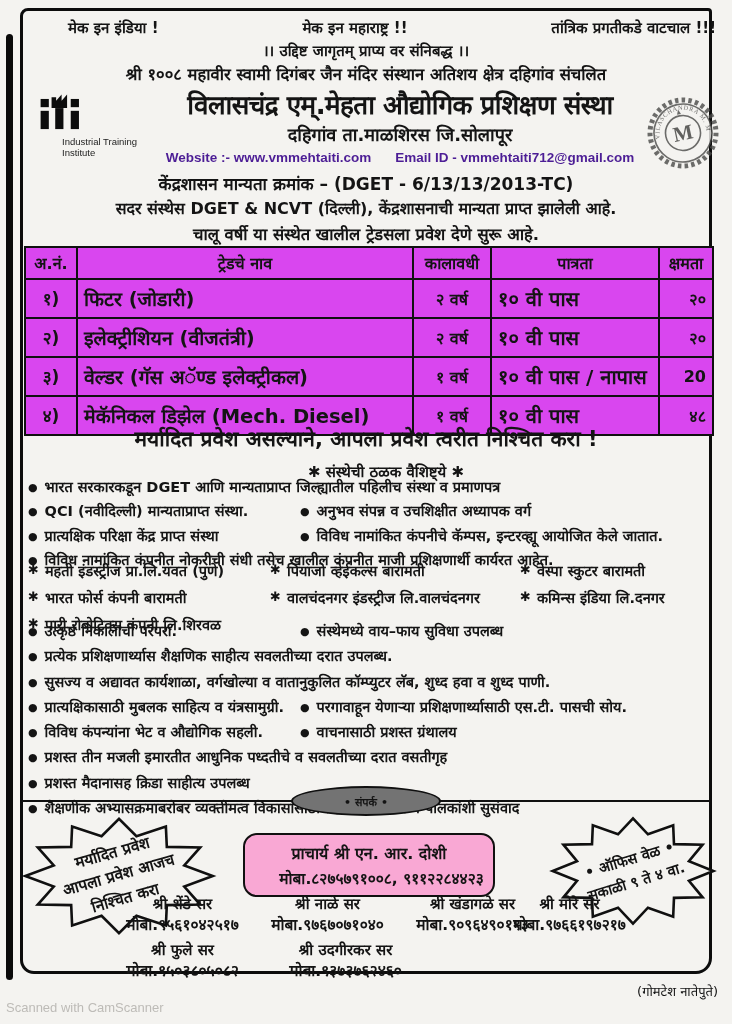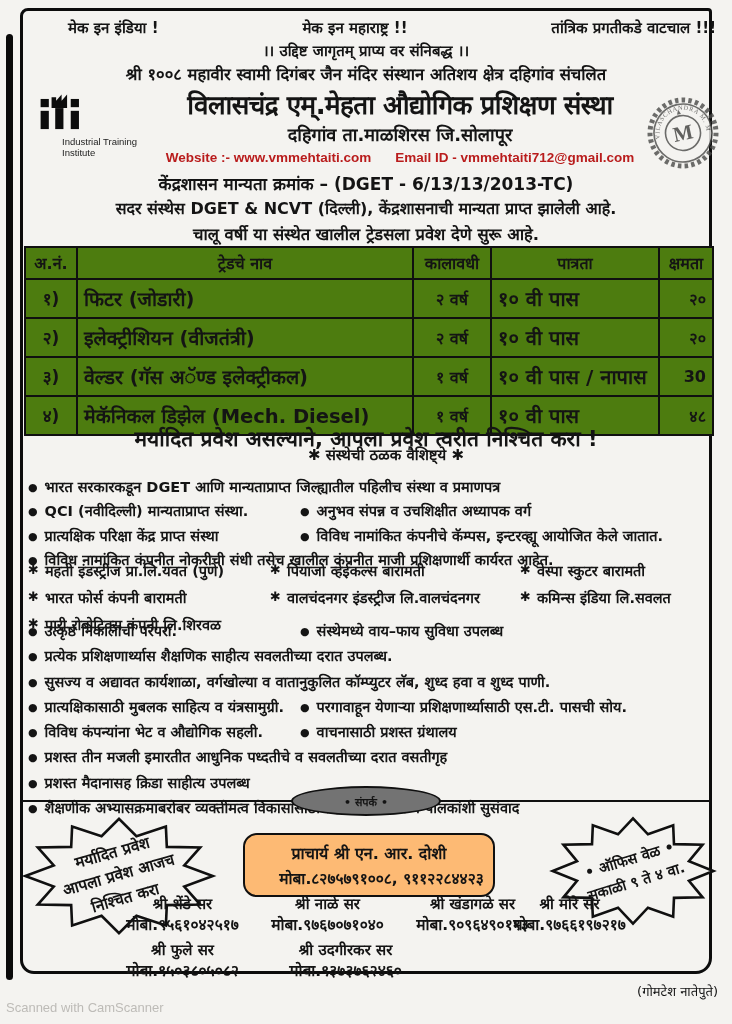--- a/index.html
+++ b/index.html
@@ -19,40 +19,40 @@
 
   .slogan-row { position:absolute; top:17px; left:44px; width:648px; display:flex; justify-content:space-between; font-size:15px; font-weight:bold;margin-left:24px; }
   .motto { position:absolute; top:40px; left:0; width:732px; text-align:center; font-size:15px; font-weight:bold; }
   .trust-line { position:absolute; top:62px; left:0; width:732px; text-align:center; font-size:16.5px; font-weight:bold; }
 
   .logo-block { position:absolute; left:34px; top:88px; width:130px; text-align:left; }
   .logo-caption { font-size:9.5px; color:#1c1c1c; margin-top:2px; font-family:"Liberation Sans", sans-serif;padding-left:28px; }
 
   .institute-name { position:absolute; left:150px; top:86px; width:500px; text-align:center; font-size:26px; font-weight:bold; letter-spacing:-0.5px; }
   .address-line { position:absolute; left:150px; top:122px; width:500px; text-align:center; font-size:18px; font-weight:bold; }
-  .web-row { position:absolute; left:150px; top:150px; width:500px; display:flex; justify-content:center; gap:24px; font-size:13.5px; font-weight:bold; color:#b91c1c; }
+  .web-row { position:absolute; left:150px; top:150px; width:500px; display:flex; justify-content:center; gap:24px; font-size:13.5px; font-weight:bold; color:#4c1d95; }
   .approval-line { position:absolute; left:0; top:172px; width:732px; text-align:center; font-size:17px; font-weight:bold; }
   .recognition-line { position:absolute; left:0; top:197px; width:732px; text-align:center; font-size:16px; font-weight:bold; }
   .table-intro { position:absolute; left:0; top:222px; width:732px; text-align:center; font-size:16.5px; font-weight:bold; }
 
   .seal { position:absolute; left:646px; top:92px; opacity:0.8; }
 
-  table.trades { position:absolute; left:24px; top:246px; width:688px; border-collapse:collapse; table-layout:fixed; background:#4d7c0f; }
+  table.trades { position:absolute; left:24px; top:246px; width:688px; border-collapse:collapse; table-layout:fixed; background:#d946ef; }
   table.trades th, table.trades td { border:2px solid #101010; padding:2px 6px; }
   table.trades th { font-size:16px; font-weight:bold; height:32px; }
   table.trades td { height:39px; font-weight:bold; }
   .col-sr { width:52px; } .col-name { width:336px; } .col-dur { width:78px; } .col-elig { width:168px; } .col-cap { width:54px; }
   td.sr { font-size:17px; text-align:center; }
   td.trade-name { font-size:19.5px; }
   td.dur { font-size:16px; text-align:center; }
   td.elig { font-size:20px; padding-left:10px; }
   td.cap { font-size:16px; text-align:right; }
 
   .admission-line { position:absolute; left:0; top:424px; width:732px; text-align:center; font-size:21px; font-weight:bold; }
-  .features-heading { position:absolute; left:0; top:444px; width:732px; text-align:center; font-size:15px; font-weight:bold;padding-left:40px; }
+  .features-heading { position:absolute; left:0; top:461px; width:732px; text-align:center; font-size:15px; font-weight:bold;padding-left:40px; }
 
   .list { position:absolute; left:28px; width:684px; font-size:14.5px; font-weight:bold; }
   .features-list { top:478px; }
   .lrow { display:flex; margin-bottom:4.5px; line-height:1.35; }
   .lcell { display:flex; gap:7px; }
   .lcell.fixed { width:272px; flex:none; }
   .marker { flex:none; }
   .dot-marker { font-size:11px; line-height:1.8; }
   .star-marker { font-size:13px; line-height:1.5; }
 
@@ -75,21 +75,21 @@
   .burst { position:absolute; }
   .burst svg { position:absolute; inset:0; width:100%; height:100%; }
   .burst-text { position:absolute; inset:0; display:flex; flex-direction:column; align-items:center; justify-content:center; font-weight:bold; text-align:center; }
   .burst-left { left:14px; top:812px; width:210px; height:128px; }
   .burst-left .burst-text { transform:rotate(-16deg); font-size:15.5px; line-height:1.5; }
   .burst-right { left:543px; top:812px; width:180px; height:118px; }
   .burst-right .burst-text { transform:rotate(-17deg); font-size:14.5px; line-height:1.6; }
 
   .principal-box {
     position:absolute; left:243px; top:833px; width:252px; height:64px;
-    border:2.5px solid #101010; border-radius:14px; background:#fdba74;
+    border:2.5px solid #101010; border-radius:14px; background:#f9a8d4;
     display:flex; flex-direction:column; align-items:center; justify-content:center; gap:3px;
   }
   .principal-name { font-size:16px; font-weight:bold; }
   .principal-phones { font-size:15.5px; font-weight:bold;margin-left:25px; }
 
   .staff-grid { position:absolute; left:110px; top:893px; width:580px; display:grid; grid-template-columns:1fr 1fr 1fr 1fr; row-gap:4px; }
   .staff-cell { text-align:center; }
   .staff-cell .s-name { font-size:15px; font-weight:bold; }
   .staff-cell .s-phone { font-size:15.5px; font-weight:bold; }
   .staff-cell.shift-l { transform:translateX(-48px); }
@@ -183,21 +183,21 @@
         <td class="trade-name">इलेक्ट्रीशियन (वीजतंत्री)</td>
         <td class="dur">२ वर्ष</td>
         <td class="elig">१० वी पास</td>
         <td class="cap">२०</td>
       </tr>
       <tr>
         <td class="sr">३)</td>
         <td class="trade-name">वेल्डर (गॅस अॅण्ड इलेक्ट्रीकल)</td>
         <td class="dur">१ वर्ष</td>
         <td class="elig">१० वी पास / नापास</td>
-        <td class="cap">30</td>
+        <td class="cap">20</td>
       </tr>
       <tr>
         <td class="sr">४)</td>
         <td class="trade-name">मेकॅनिकल डिझेल (Mech. Diesel)</td>
         <td class="dur">१ वर्ष</td>
         <td class="elig">१० वी पास</td>
         <td class="cap">४८</td>
       </tr>
     </tbody>
   </table>
@@ -259,21 +259,21 @@
       <span class="ccell c1">
           <span class="marker star-marker">✱</span>
           <span>भारत फोर्स कंपनी बारामती</span>
         </span>
       <span class="ccell c2">
           <span class="marker star-marker">✱</span>
           <span>वालचंदनगर इंडस्ट्रीज लि.वालचंदनगर</span>
         </span>
       <span class="ccell">
           <span class="marker star-marker">✱</span>
-          <span>कमिन्स इंडिया लि.सवलत</span>
+          <span>कमिन्स इंडिया लि.दनगर</span>
         </span>
     </div>
     <div class="crow">
       <span class="ccell">
           <span class="marker star-marker">✱</span>
           <span>पारी रोबोटिक्स कंपनी लि.शिरवळ</span>
         </span>
     </div>
   </div>
 

